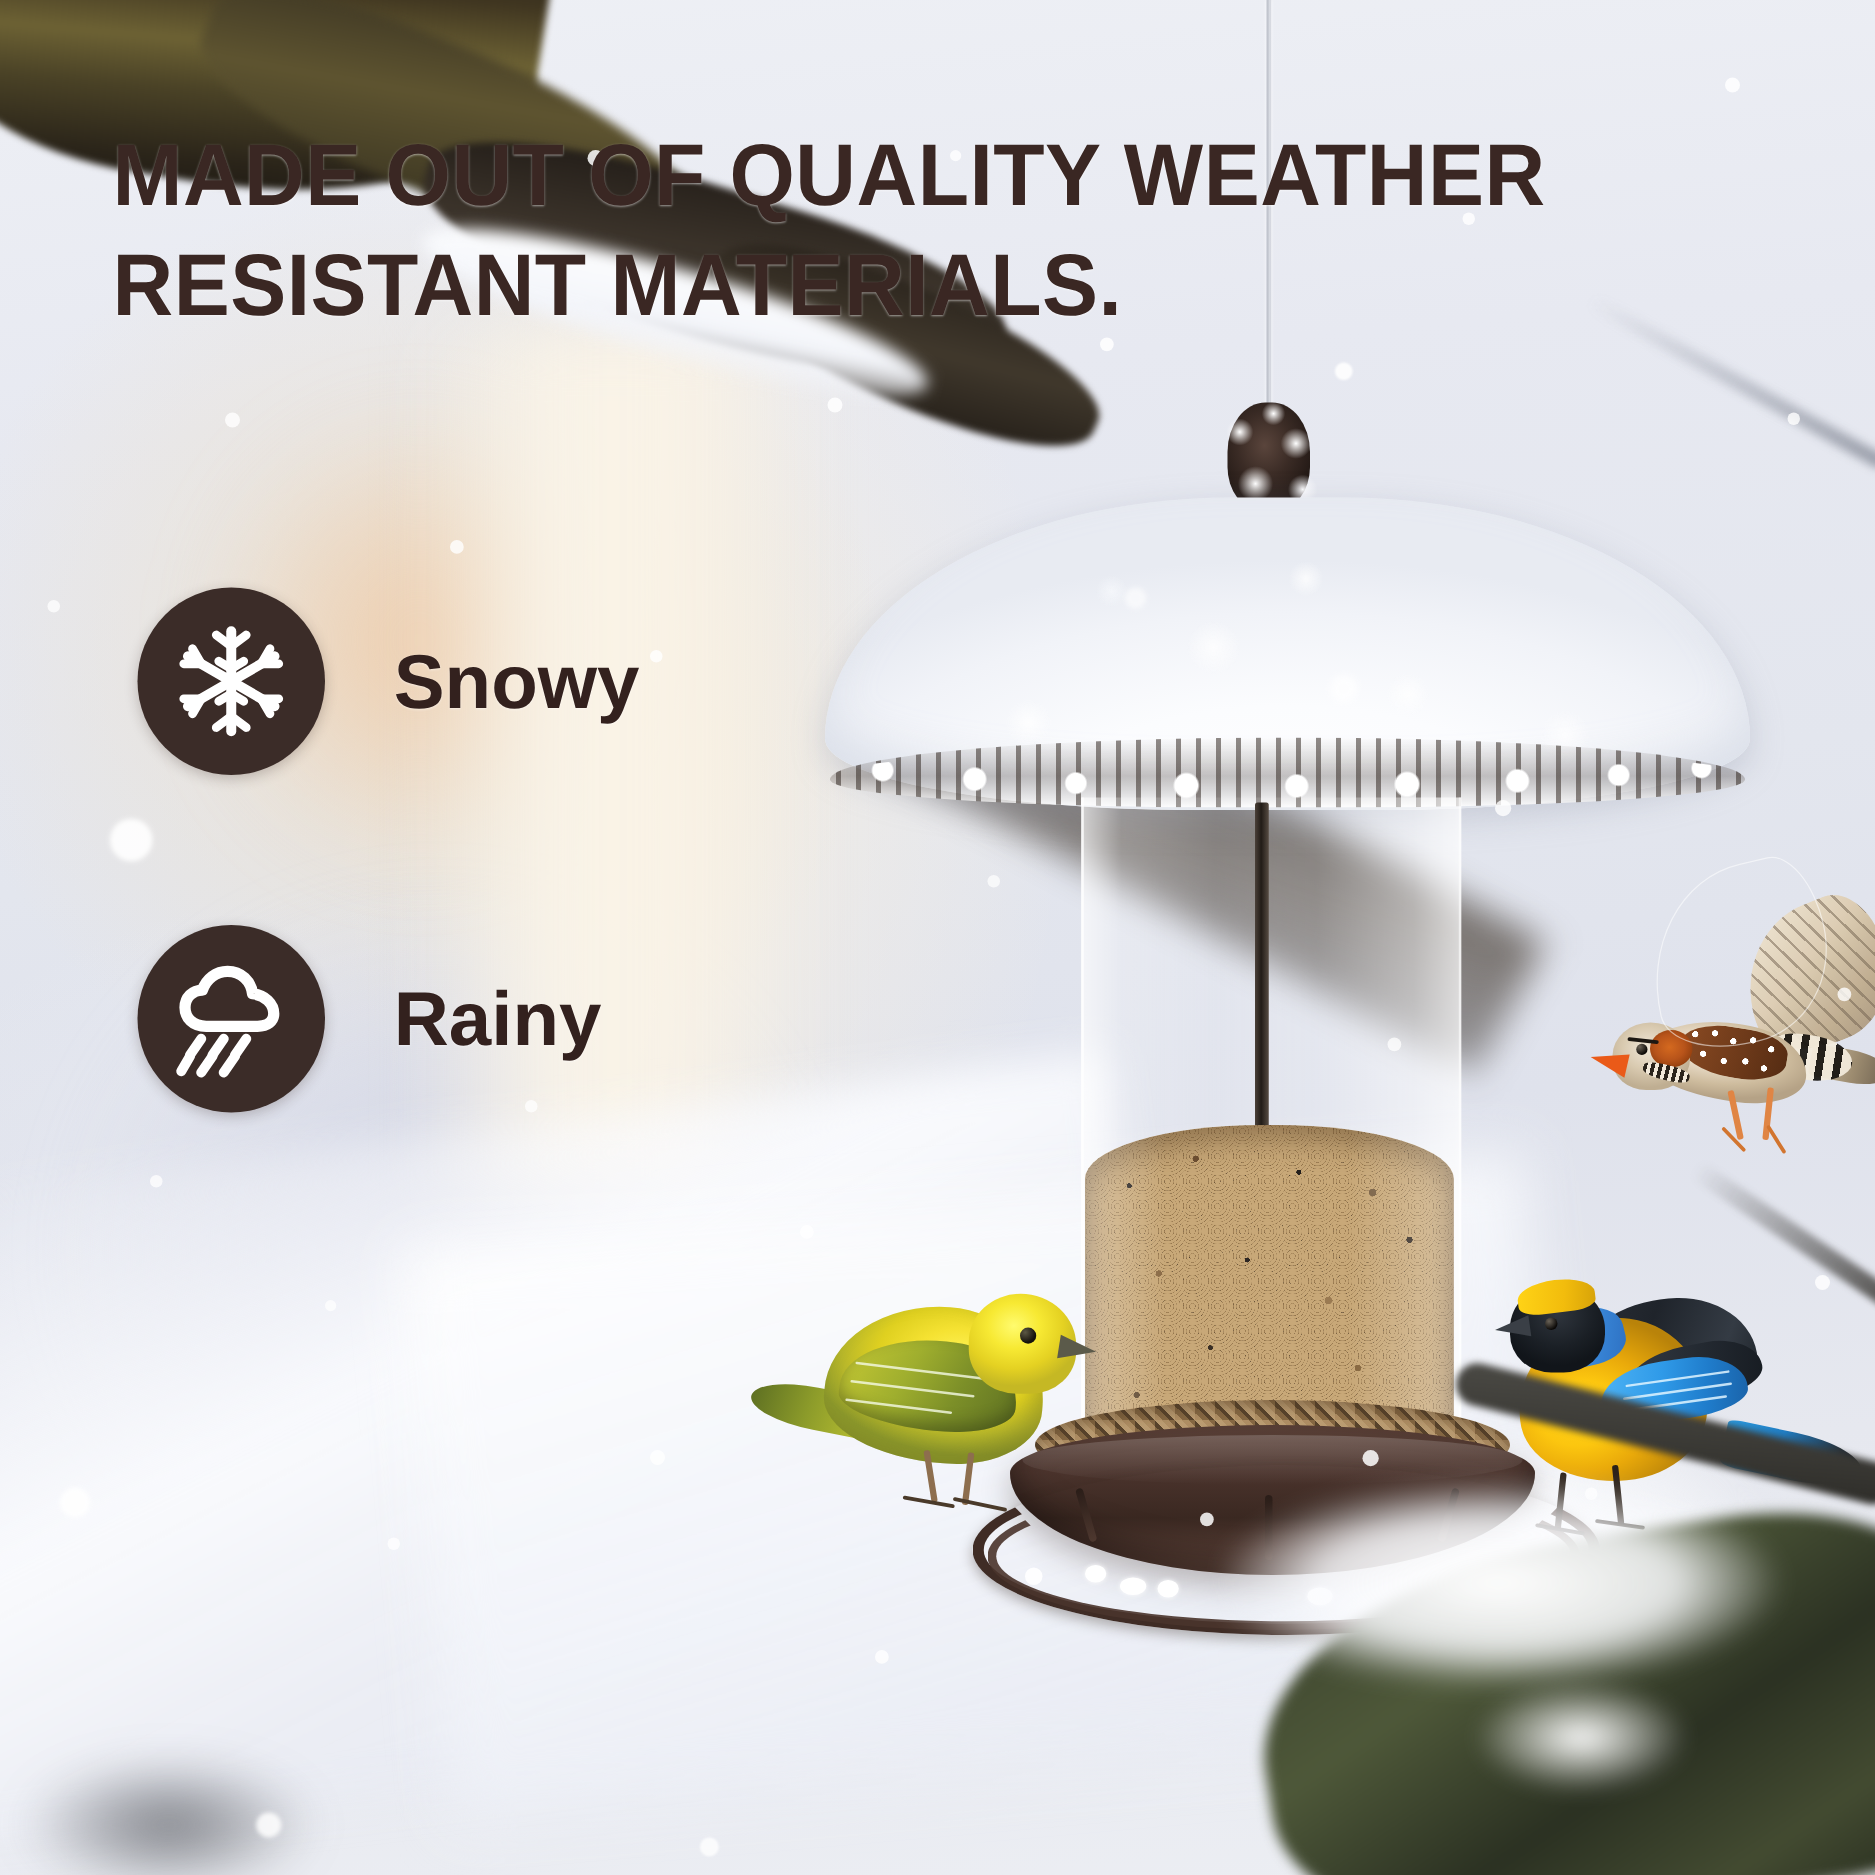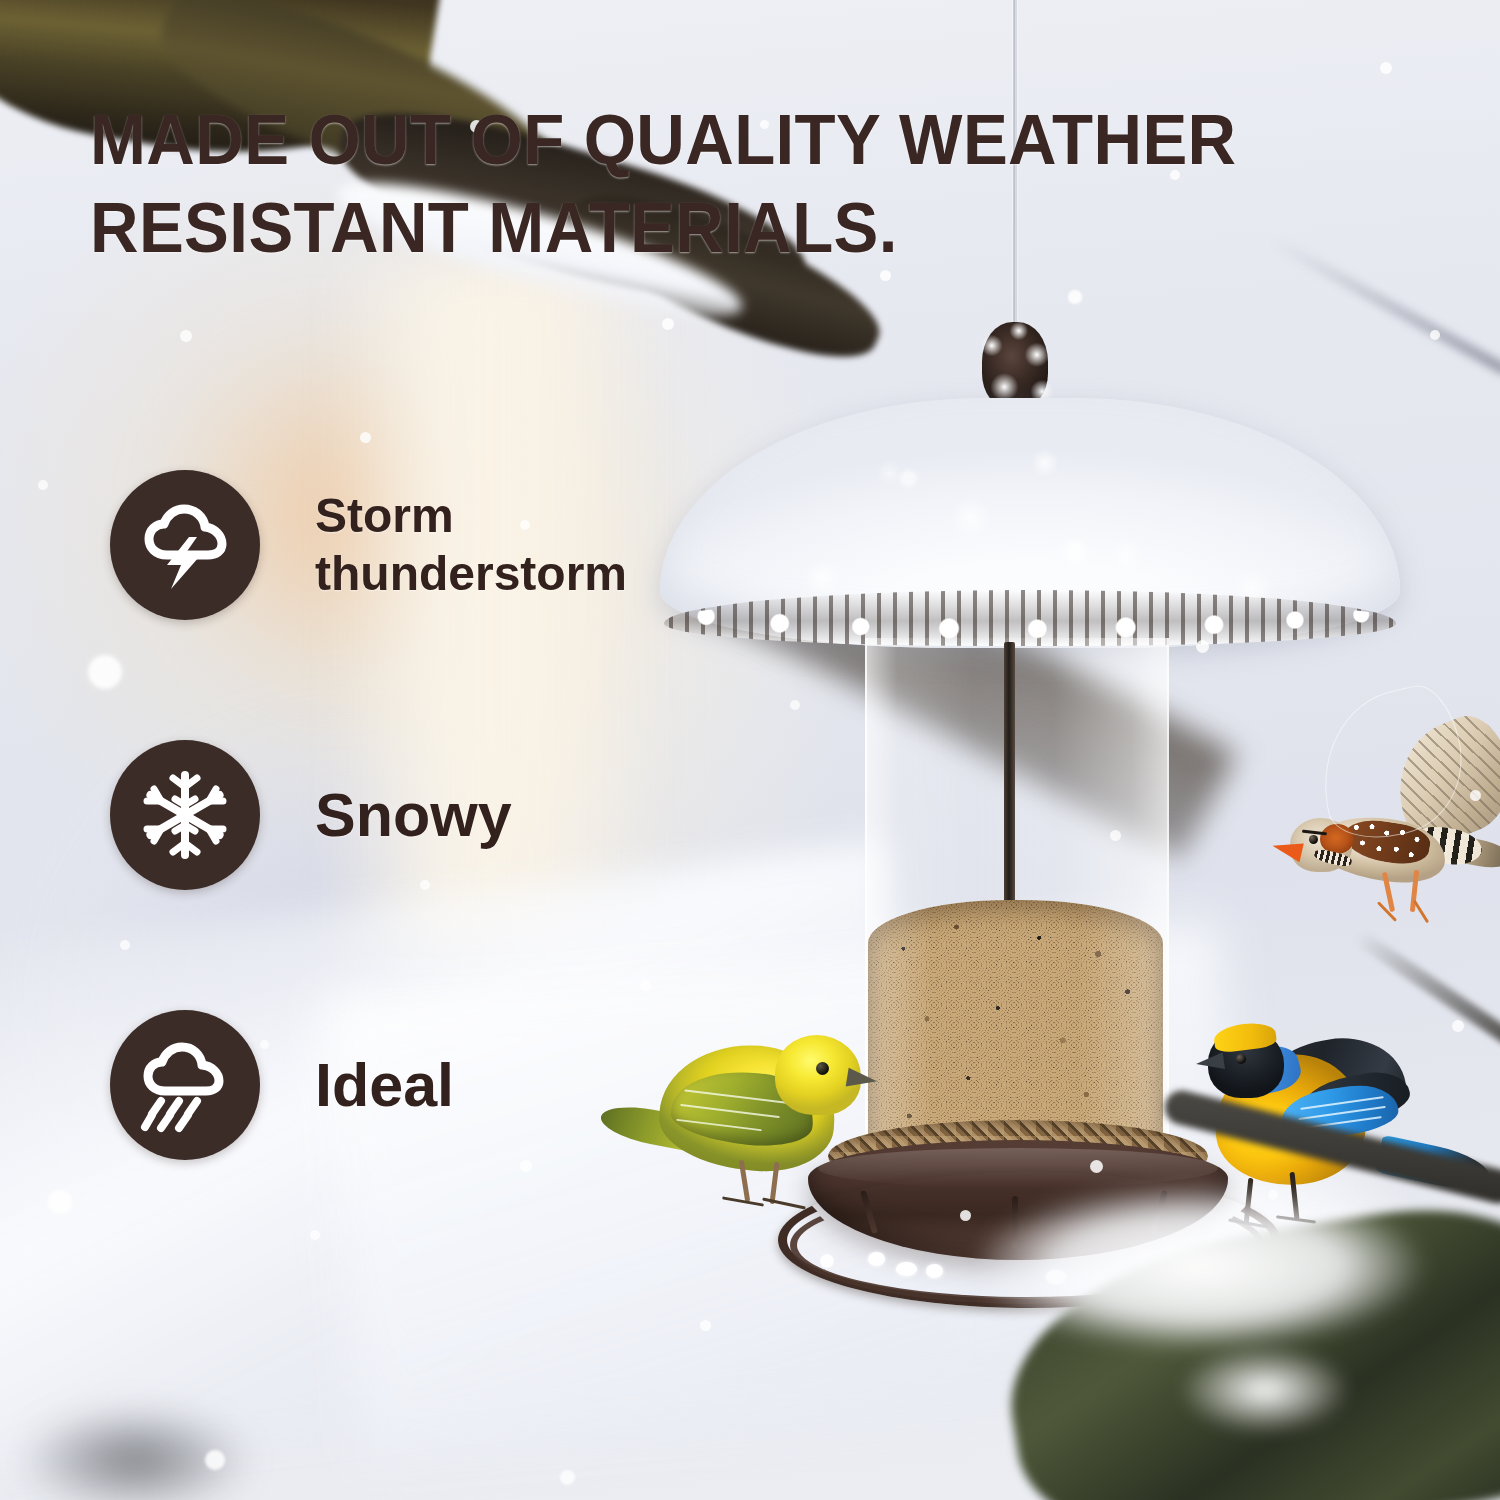--- a/index.html
+++ b/index.html
@@ -665,30 +665,20 @@
     <div class="flake" style="left:180px;top:330px;width:12px;height:12px;opacity:.8;"></div>
     <div class="flake" style="left:38px;top:480px;width:10px;height:10px;opacity:.75;"></div>
     <div class="flake" style="left:790px;top:700px;width:10px;height:10px;opacity:.7;"></div>
     <div class="flake" style="left:1110px;top:830px;width:11px;height:11px;opacity:.75;"></div>
   </div>
 
   <div class="headline">MADE OUT OF QUALITY WEATHER RESISTANT MATERIALS.</div>
 
   <div class="features">
 
-    <div class="feature-row two">
-      <div class="feat-circle">
-        <svg width="96" height="96" viewBox="0 0 96 96" aria-hidden="true">
-          <path d="M30 58 C18 58 12 50 12 42 C12 33 19 27 27 27 C30 18 38 12 47 12
-                   C58 12 67 20 68 30 C78 31 85 39 85 47 C85 54 79 58 71 58 Z" fill="none" stroke="#ffffff" stroke-width="9" stroke-linejoin="round" stroke-linecap="round"></path>
-          <path d="M52 40 L30 68 L44 68 L34 92 L62 60 L46 60 L60 40 Z" fill="#ffffff"></path>
-        </svg>
-      </div>
-      <div class="feat-label">Storm thunderstorm</div>
-    </div>
 
     <div class="feature-row">
       <div class="feat-circle">
         <svg width="96" height="96" viewBox="0 0 96 96" aria-hidden="true">
           <g stroke="#ffffff" stroke-width="8" stroke-linecap="round" fill="none">
             <line x1="48" y1="8" x2="48" y2="88"></line>
             <line x1="13.4" y1="28" x2="82.6" y2="68"></line>
             <line x1="13.4" y1="68" x2="82.6" y2="28"></line>
           </g>
           <g stroke="#ffffff" stroke-width="7" stroke-linecap="round" fill="none">
@@ -714,21 +704,21 @@
           <g stroke="#ffffff" stroke-width="8" stroke-linecap="round">
             <line x1="24" y1="64" x2="15" y2="77"></line>
             <line x1="42" y1="64" x2="33" y2="77"></line>
             <line x1="60" y1="64" x2="51" y2="77"></line>
             <line x1="33" y1="78" x2="24" y2="91"></line>
             <line x1="51" y1="78" x2="42" y2="91"></line>
             <line x1="15" y1="78" x2="8" y2="90"></line>
           </g>
         </svg>
       </div>
-      <div class="feat-label">Ideal</div>
+      <div class="feat-label">Rainy</div>
     </div>
 
   </div>
 
 
   <div class="branch-br"></div>
   <div class="branch-br-snow"></div>
   <div class="branch-br-snow2"></div>
   <div class="branch-br-stick"></div>
 

